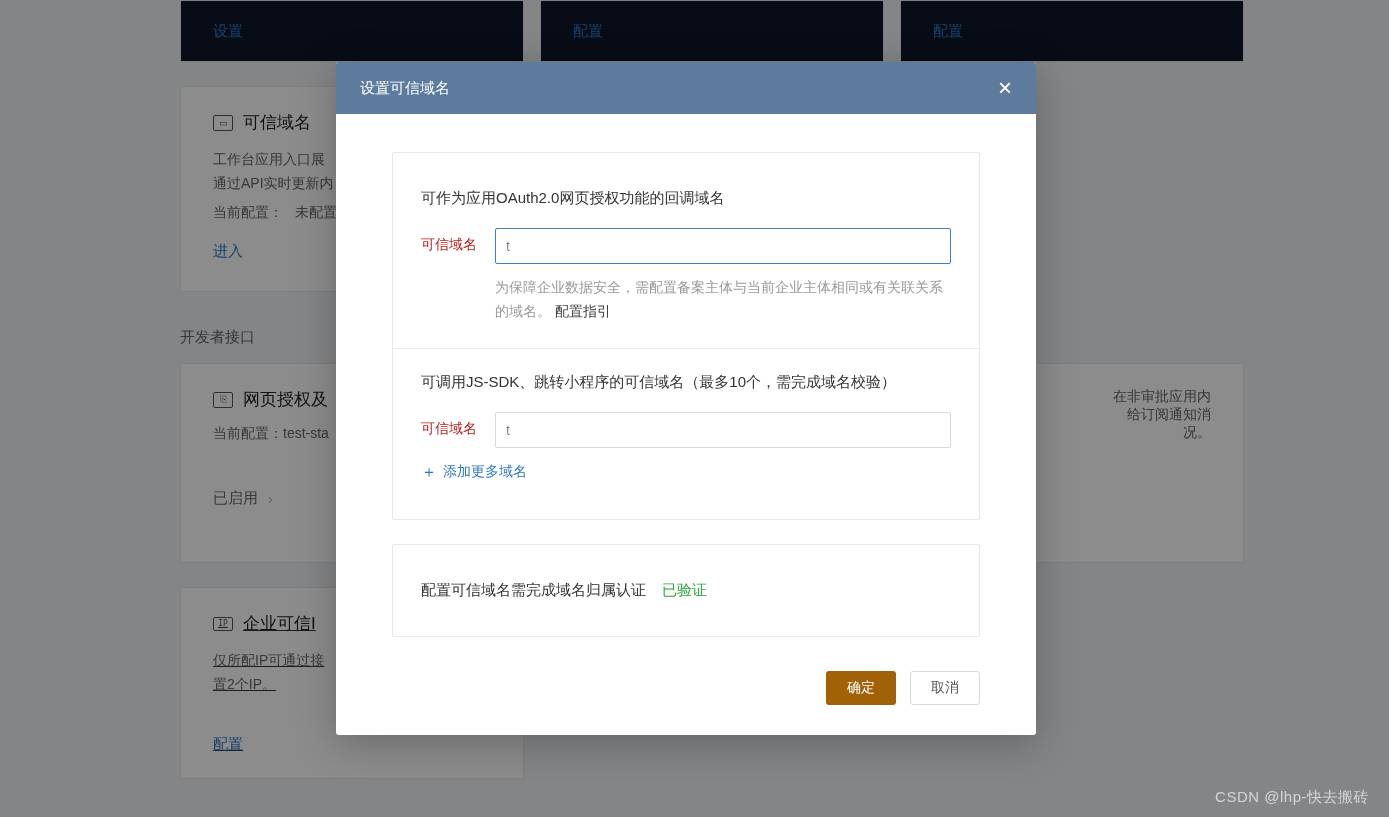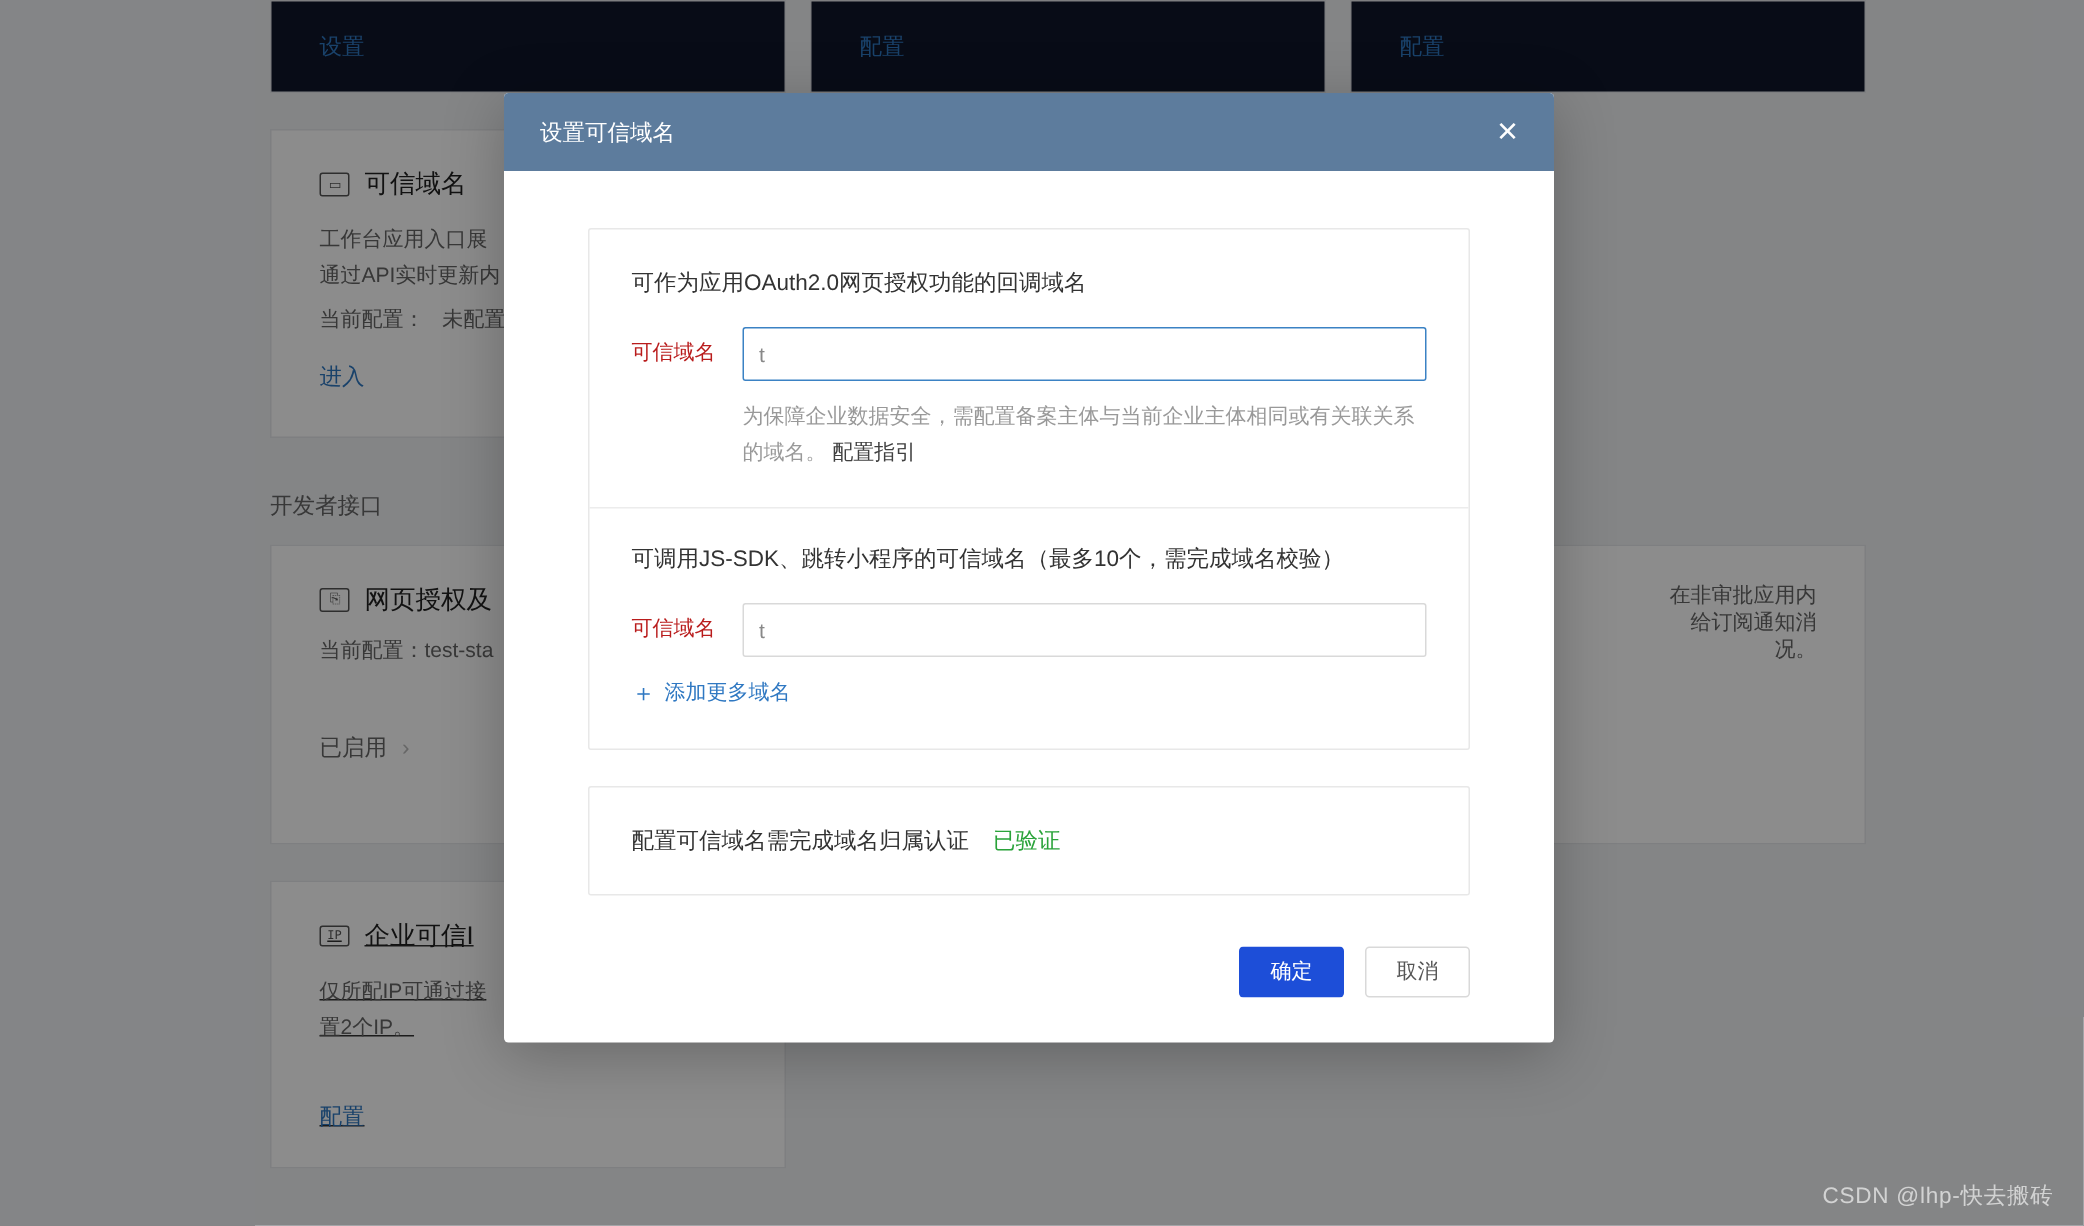--- a/index.html
+++ b/index.html
@@ -35,37 +35,37 @@
 
     .ip-row { display: flex; gap: 16px; padding-left: 180px; margin-top: 24px; text-decoration: underline; }
     .ip-card { width: 344px; padding: 24px 32px; background: #fff; border: 1px solid #e5e7eb; }
     .ip-icon { width: 20px; height: 14px; border: 1.4px solid #555; border-radius: 2px; margin-right: 10px; display: inline-flex; align-items: center; justify-content: center; font-size: 8px; color:#555; font-family: monospace; }
 
     
     .modal { position: absolute; left: 336px; top: 62px; width: 700px; background: #fff; border-radius: 3px; box-shadow: 0 8px 40px rgba(0,0,0,.25); }
     .modal-header { background: #5d7c9d; color: #fff; height: 52px; display: flex; align-items: center; justify-content: space-between; padding: 0 24px; border-radius: 3px 3px 0 0; font-size: 15px; }
     .close-x { font-size: 24px; line-height: 1; cursor: pointer; font-weight: 300; }
     .modal-body { padding: 38px 56px 30px; }
-    .panel { border: 1px solid #e8e8e8; border-radius: 2px; padding: 26px 28px; margin-bottom: 24px; }
+    .panel { border: 1px solid #e8e8e8; border-radius: 2px; padding: 36px 28px; margin-bottom: 24px; }
     .panel-title { font-size: 15px; color: #333; margin-bottom: 20px; }
     .field-row { display: flex; align-items: flex-start; }
     .field-label { width: 74px; color: #b91c1c; font-size: 14px; padding-top: 8px; flex-shrink: 0; }
     .text-input { flex: 1; height: 36px; border: 1px solid #3b82c4; border-radius: 2px; padding: 0 10px; font-size: 14px; color: #888; outline: none; }
     .text-input.plain { border-color: #d9d9d9; color: #888; }
     .hint { margin-left: 74px; margin-top: 12px; font-size: 14px; color: #999; line-height: 1.7; }
     .hint a { color: #404040; cursor: pointer; }
     .divider { height: 1px; background: #ececec; margin: 24px -28px; }
     .add-more { display: flex; align-items: center; color: #2f78c2; font-size: 14px; cursor: pointer; margin-top: 14px; }
     .plus { font-size: 16px; margin-right: 6px; font-weight: 400; }
     .verify-row { display: flex; align-items: center; font-size: 15px; }
     .verify-text { color: #333; }
     .verified { color: #2aa33a; margin-left: 16px; }
     .modal-footer { display: flex; justify-content: flex-end; gap: 14px; margin-top: 34px; }
     .btn { height: 34px; padding: 0 20px; border-radius: 3px; font-size: 14px; cursor: pointer; display: inline-flex; align-items: center; border: 1px solid transparent; }
-    .btn-primary { background: #1d4ed8; color: #fff; }
+    .btn-primary { background: #a16207; color: #fff; }
     .btn-default { background: #fff; color: #555; border-color: #d9d9d9; }
 
     .watermark { position: absolute; right: 20px; bottom: 10px; font-size: 15px; color: rgba(230,230,230,.8); letter-spacing: .5px; }
   </style>
 </head>
 <body>
 
 <div class="bg-page">
   <div class="cards-row top-row">
     <div class="card">

